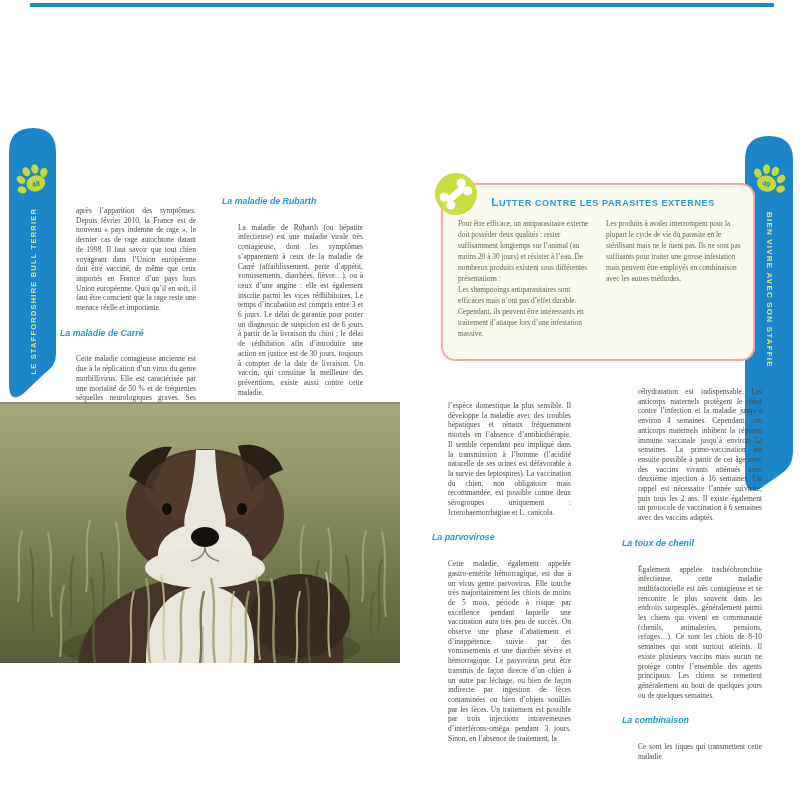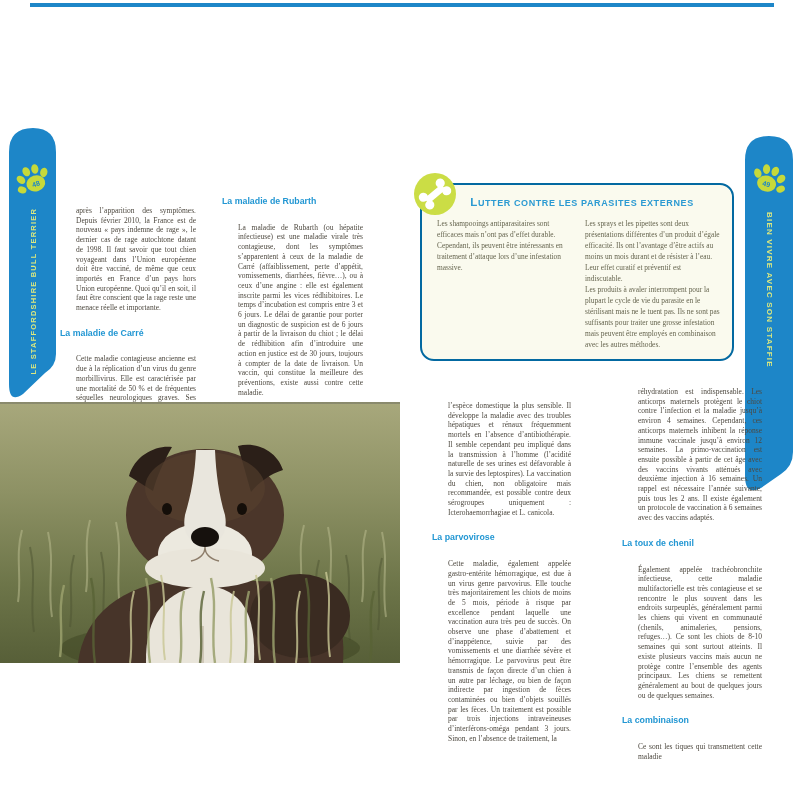--- a/index.html
+++ b/index.html
@@ -23,30 +23,30 @@
   }
   .vlabel-left  { top:80px;  font-size:7.5px; transform:translateX(-50%) rotate(180deg); }
   .vlabel-right { top:76px;  font-size:8px;   transform:translateX(-50%); }
 
   
   .col { position:absolute; text-align:justify; font-size:7.5px; line-height:9.7px;
     color:#4d483f; }
   .col p.para { margin:16px; }
   .col h4.heading {
     font-family:"Liberation Sans", sans-serif; font-weight:bold;
-    font-size:8.8px; color:#2397d3; margin:7px 0 2px; text-align:left;
+    font-size:8.8px; color:#2397d3; margin:7px 0 2px; text-align:left;font-style:italic;
   }
   #lp-col1 { left:60px;  top:190px; width:152px; height:213px; overflow:hidden; }
   #lp-col2 { left:222px; top:190px; width:157px; height:213px; overflow:hidden; }
   #rp-col1 { left:432px; top:385px; width:155px; }
   #rp-col2 { left:622px; top:371px; width:156px; }
 
   
-  #infobox { position:absolute; left:420px; top:183px; width:314px; height:178px;
-    box-sizing:border-box; background:#fafaee; border:2px solid #0369a1;
+  #infobox { position:absolute; left:441px; top:183px; width:314px; height:178px;
+    box-sizing:border-box; background:#fafaee; border:2px solid #fca5a5;
     border-radius:14px; }
   .infobox-title { position:absolute; top:11px; left:20px; right:10px; text-align:center;
     font-family:"Liberation Sans", sans-serif; font-weight:bold; font-size:9px;
     letter-spacing:.6px; color:#2b9ad2; text-transform:uppercase; }
   .infobox-title::first-letter { font-size:11.5px; }
   .infobox-cols { position:absolute; top:33px; left:15px; right:12px; bottom:7px;
     display:flex; gap:13px; overflow:hidden; }
   .infobox-col { flex:1; font-size:7.4px; line-height:11px; color:#66654f; }
   .infobox-col p.para { margin:0; }
   .bone-badge { position:absolute; left:-10px; top:-14px; width:46px; height:46px; }
@@ -110,24 +110,24 @@
       <rect x="12" y="19.5" width="22" height="7" rx="3"></rect>
       <circle cx="12" cy="18" r="4.6"></circle>
       <circle cx="12" cy="28" r="4.6"></circle>
       <circle cx="34" cy="18" r="4.6"></circle>
       <circle cx="34" cy="28" r="4.6"></circle>
     </g>
   </svg>
   <div class="infobox-title">Lutter contre les parasites externes</div>
   <div class="infobox-cols">
     <div class="infobox-col">
+        <p class="para">Pour être efficace, un antiparasitaire externe doit posséder deux qualités : rester suffisamment longtemps sur l’animal (au moins 20 à 30 jours) et résister à l’eau. De nombreux produits existent sous différentes présentations :</p>
         <p class="para">Les shampooings antiparasitaires sont efficaces mais n’ont pas d’effet durable. Cependant, ils peuvent être intéressants en traitement d’attaque lors d’une infestation massive.</p>
       </div>
     <div class="infobox-col">
-        <p class="para">Les sprays et les pipettes sont deux présentations différentes d’un produit d’égale efficacité. Ils ont l’avantage d’être actifs au moins un mois durant et de résister à l’eau. Leur effet curatif et préventif est indiscutable.</p>
         <p class="para">Les produits à avaler interrompent pour la plupart le cycle de vie du parasite en le stérilisant mais ne le tuent pas. Ils ne sont pas suffisants pour traiter une grosse infestation mais peuvent être employés en combinaison avec les autres méthodes.</p>
       </div>
   </div>
 </div>
 
 <div class="col" id="rp-col1">
     <p class="para">l’espèce domestique la plus sensible. Il développe la maladie avec des troubles hépatiques et rénaux fréquemment mortels en l’absence d’antibiothérapie. Il semble cependant peu impliqué dans la transmission à l’homme (l’acidité naturelle de ses urines est défavorable à la survie des leptospires). La vaccination du chien, non obligatoire mais recommandée, est possible contre deux sérogroupes uniquement : Icterohaemorrhagiae et L. canicola.</p>
     <h4 class="heading">La parvovirose</h4>
     <p class="para">Cette maladie, également appelée gastro-entérite hémorragique, est due à un virus genre parvovirus. Elle touche très majoritairement les chiots de moins de 5 mois, période à risque par excellence pendant laquelle une vaccination aura très peu de succès. On observe une phase d’abattement et d’inappétence, suivie par des vomissements et une diarrhée sévère et hémorragique. Le parvovirus peut être transmis de façon directe d’un chien à un autre par léchage, ou bien de façon indirecte par ingestion de fèces contaminées ou bien d’objets souillés par les fèces. Un traitement est possible par trois injections intraveineuses d’interférons-oméga pendant 3 jours. Sinon, en l’absence de traitement, la</p>
   </div>

